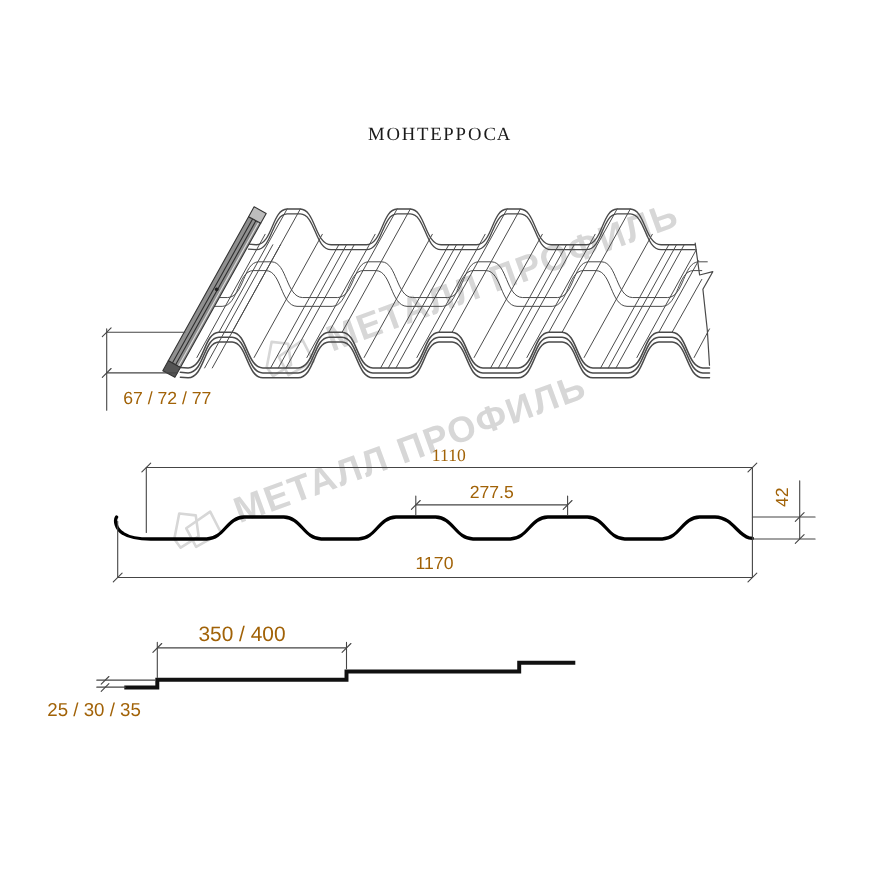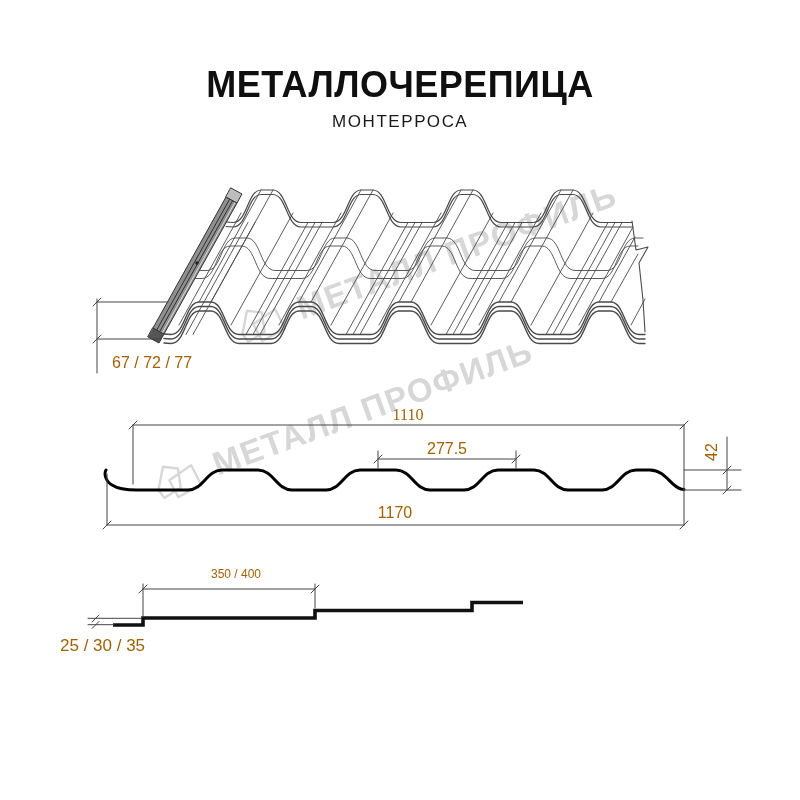--- a/index.html
+++ b/index.html
@@ -2,21 +2,21 @@
 <html><head>
 <meta charset="utf-8">
 <style>
   html,body{margin:0;padding:0;background:#fff;}
   #canvas{position:relative;width:800px;height:800px;background:#ffffff;overflow:hidden;
           font-family:"Liberation Sans",sans-serif;}
   .lbl{position:absolute;font-size:16px;color:#a16207;white-space:nowrap;z-index:3;}
   .title{left:0;right:0;top:64px;text-align:center;font-size:36px;font-weight:bold;
          letter-spacing:.5px;color:#0f0f0f;}
   .subtitle{left:0;right:0;top:112px;text-align:center;font-size:17px;font-weight:500;
-            letter-spacing:1.6px;color:#1a1a1a;}
+            letter-spacing:1.6px;color:#1a1a1a;font-family:Liberation Serif, serif;}
   .center{transform:translateX(-50%);}
   .rot90{transform:translate(-50%,-50%) rotate(-90deg);}
   .wm{position:absolute;display:flex;align-items:center;gap:12px;transform-origin:0 50%;
       color:#d7d7d7;font-weight:bold;font-size:33px;letter-spacing:1.5px;white-space:nowrap;
       z-index:1;transform:translateY(-50%) rotate(-20deg);}
   .wm svg{flex:0 0 auto;}
   #lineart{position:absolute;left:0;top:0;z-index:2;}
 </style>
 </head>
 <body>
@@ -124,26 +124,25 @@
       <path stroke="#111" stroke-width="3.6" stroke-linejoin="miter" d="M113,625 L143,625 L143,618 L315,618 L315,610.5 L472,610.5 L472,602.5 L523,602.5"></path>
       <g stroke="#454545" stroke-width="1" stroke-linecap="round">
         <path d="M143,616 L143,584 M315,608 L315,584 M143,589 L315,589"></path>
         <path d="M139,593 L147,585 M311,593 L319,585"></path>
         <path d="M88,618.3 L141,618.3 M88,624.7 L114,624.7"></path>
         <path d="M92,622 L99,615 M92,628.5 L99,621.5"></path>
       </g>
     </g>
   </svg>
 
-  <div class="lbl title">МЕТАЛЛОЧЕРЕПИЦА</div>
   <div class="lbl subtitle">МОНТЕРРОСА</div>
 
   <div class="lbl" style="left:112px;top:354px;">67 / 72 / 77</div>
 
   <div class="lbl center" style="left:408px;top:406px;font-family:Liberation Serif, serif;">1110</div>
   <div class="lbl center" style="left:447px;top:440px;">277.5</div>
   <div class="lbl rot90" style="left:712px;top:452px;">42</div>
   <div class="lbl center" style="left:395px;top:504px;">1170</div>
 
-  <div class="lbl center" style="left:236px;top:567px;font-size:12px;">350 / 400</div>
-  <div class="lbl" style="left:43px;top:636px;font-size:17px;margin-left:17px;">25 / 30 / 35</div>
+  <div class="lbl center" style="left:220px;top:567px;font-size:19px;">350 / 400</div>
+  <div class="lbl" style="left:43px;top:636px;font-size:17px;">25 / 30 / 35</div>
 
 </div>
 
 </body></html>

